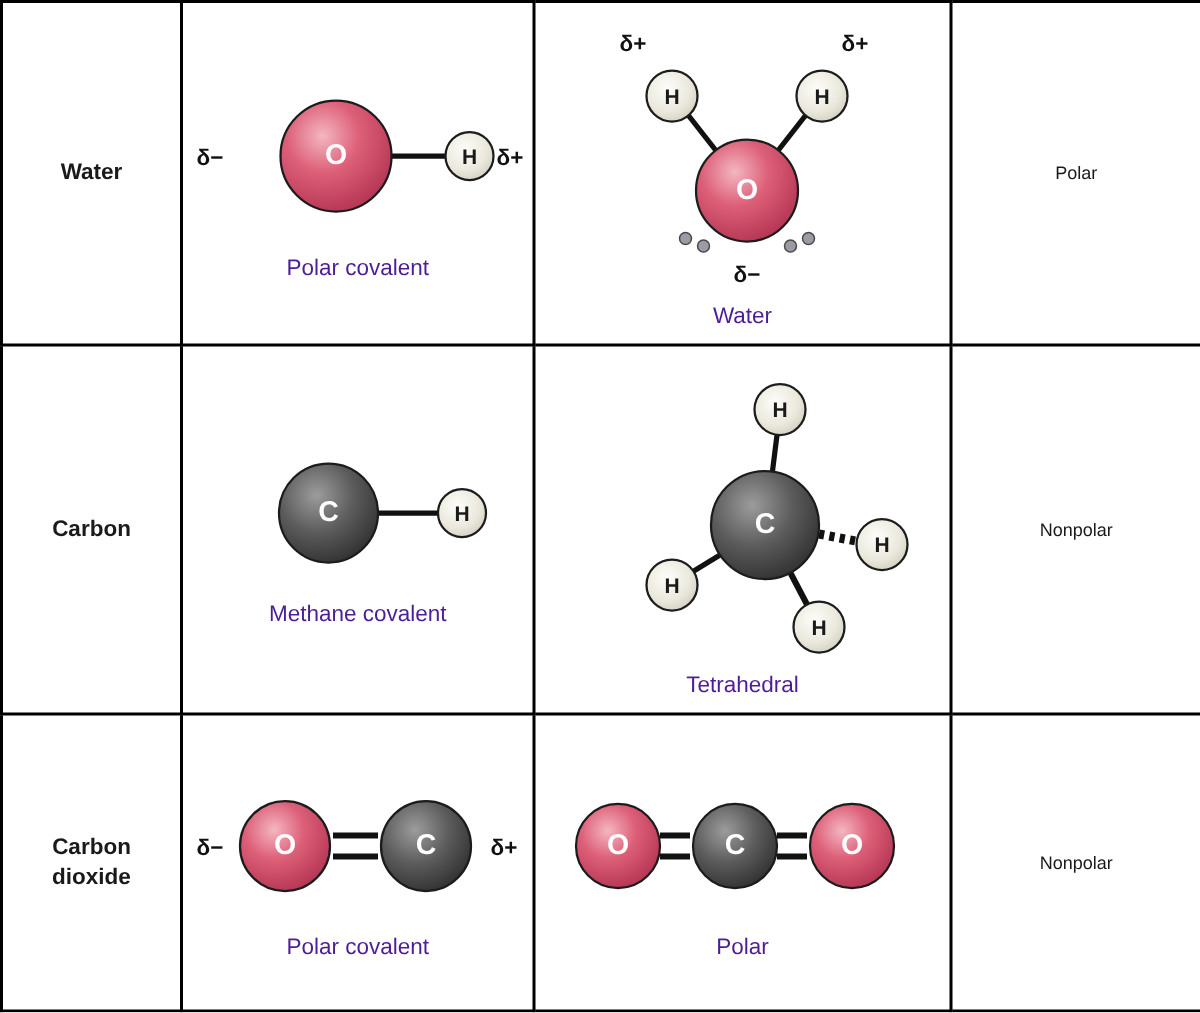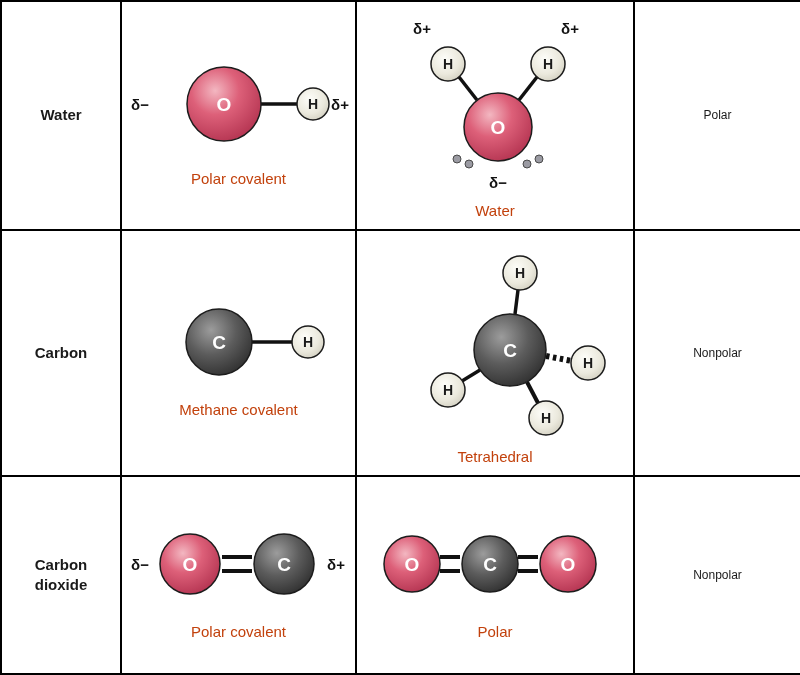--- a/index.html
+++ b/index.html
@@ -17,21 +17,21 @@
     background:#ffffff;
   }
   th.corner{border-top:none;border-left:none;}
   th.colhead{font-size:16px;font-weight:bold;}
   td.rowname{font-size:15px;font-weight:bold;padding:4px 10px;line-height:1.35;}
   td.typecell{font-size:12px;}
   .cell-stack{
     display:flex;flex-direction:column;align-items:center;justify-content:center;
     gap:4px;width:100%;height:100%;
   }
-  .diagram-label{font-size:15px;color:#c2410c;}
+  .diagram-label{font-size:15px;color:#4c1d95;}
   svg text{font-family:"Liberation Sans",sans-serif;}
   .delta{font-size:15px;font-weight:bold;fill:#111;}
   .atom-O,.atom-C{font-size:19px;font-weight:bold;fill:#ffffff;}
   .atom-H{font-size:14px;font-weight:bold;fill:#1a1a1a;}
 </style>
 </head>
 <body>
 
 <svg width="0" height="0" style="position:absolute" aria-hidden="true">
   <defs>

